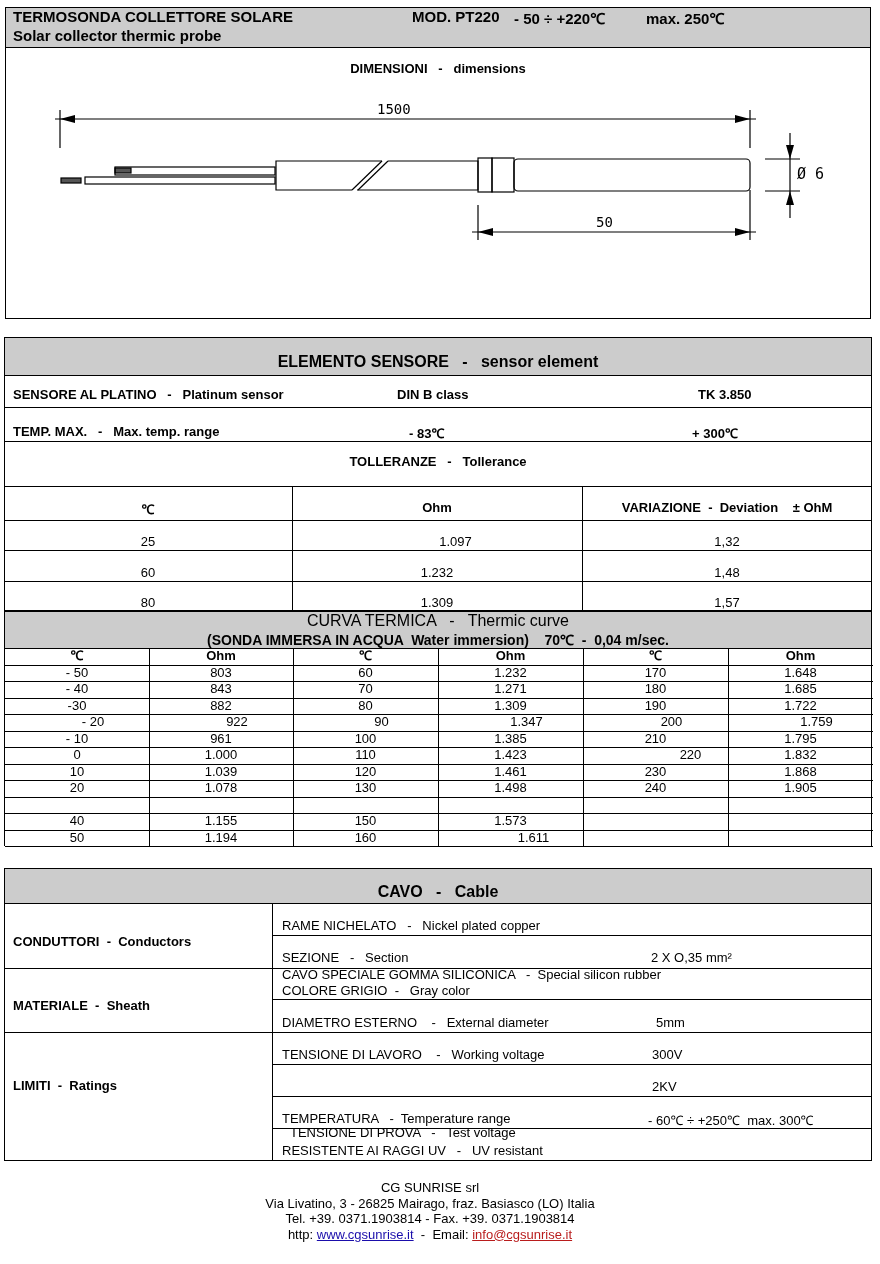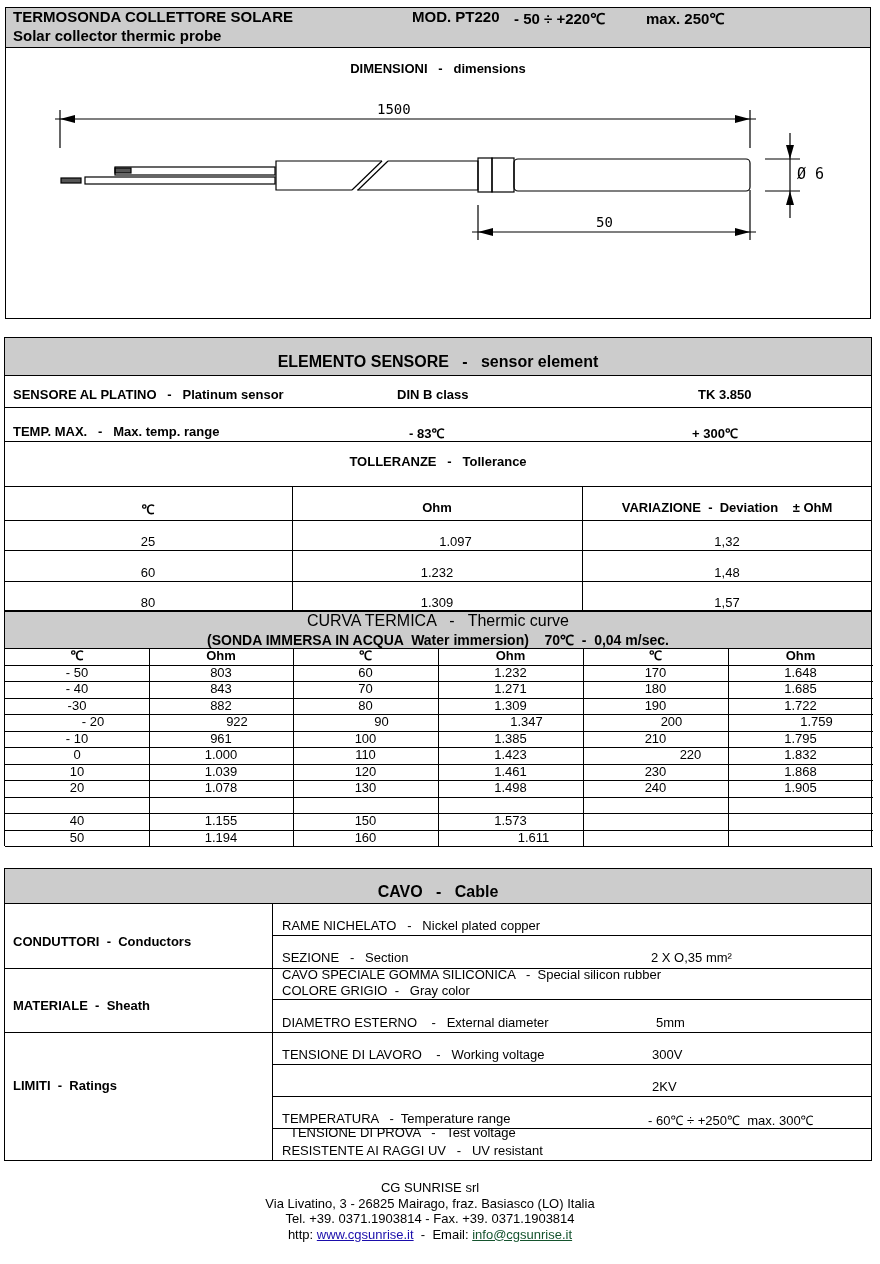--- a/index.html
+++ b/index.html
@@ -266,15 +266,15 @@
 
 <div class="abs c" style="left:0;top:1180px;width:860px;font-size:13px;line-height:15.5px;">
   <div>CG SUNRISE srl</div>
   <div>Via Livatino, 3 - 26825 Mairago, fraz. Basiasco (LO) Italia</div>
   <div>Tel. +39. 0371.1903814 - Fax. +39. 0371.1903814</div>
   <div>
     <span>http:</span>
     <a style="color: rgb(26, 13, 171);">www.cgsunrise.it</a>
     <span>&nbsp;-&nbsp;</span>
     <span>Email:</span>
-    <a style="color: #14532d;">info@cgsunrise.it</a>
+    <a style="color: #b91c1c;">info@cgsunrise.it</a>
   </div>
 </div>
 
 </body></html>

